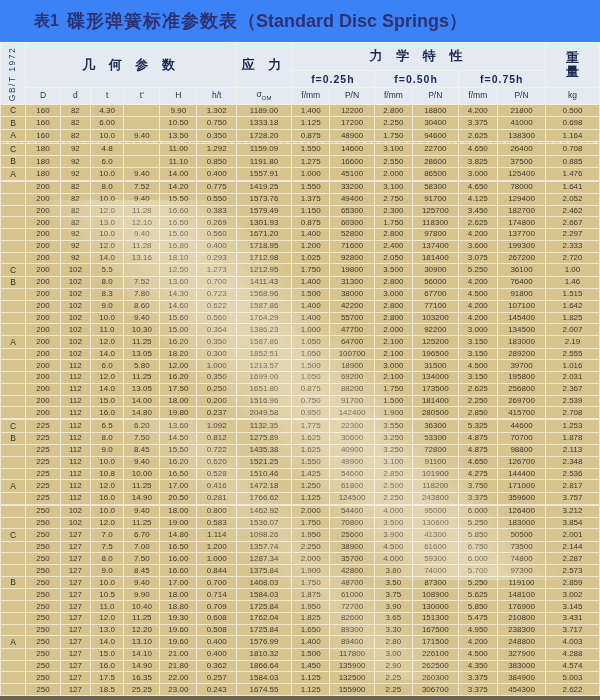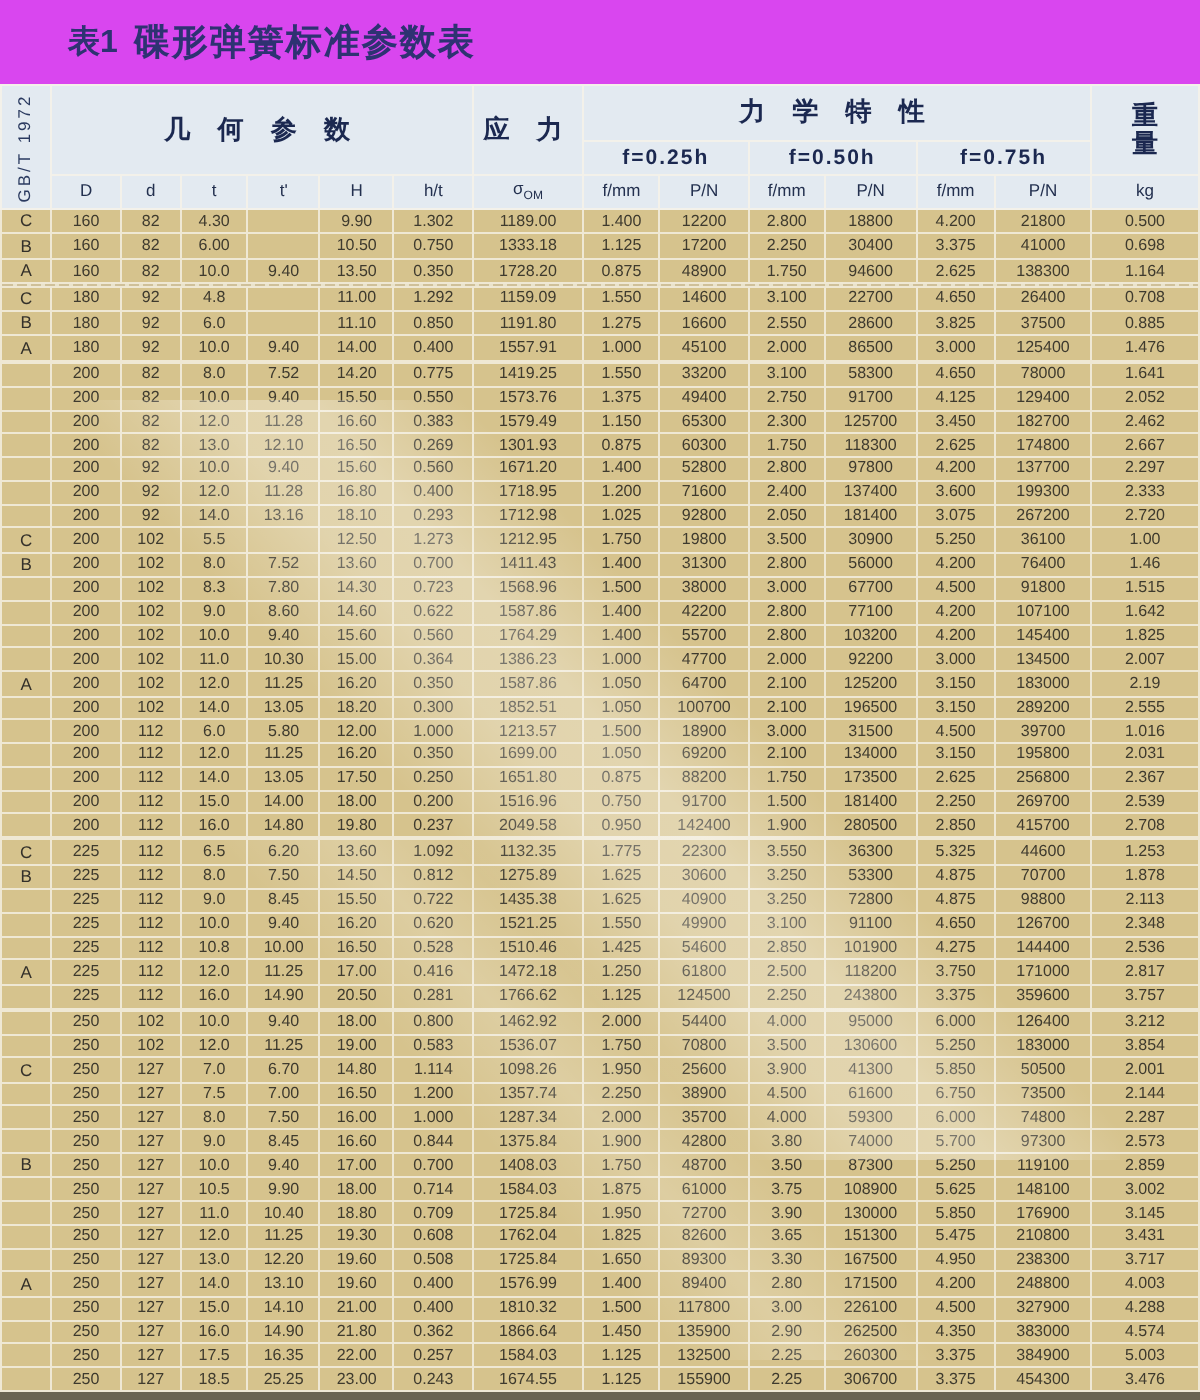--- a/index.html
+++ b/index.html
@@ -6,21 +6,21 @@
   body {
     width:600px; height:700px; overflow:hidden;
     background:#f7f5f1;
     font-family:"Liberation Sans", sans-serif;
   }
   .page { position:relative; width:600px; height:700px; overflow:hidden; }
 
   .title-bar {
     height:42px; display:flex; align-items:center;
     padding-left:34px; box-sizing:border-box;
-    background:#d946ef; color:#2e3272;
+    background:#3b82f6; color:#2e3272;
   }
   .title-bar .tno { font-size:16px; font-weight:bold; margin-right:8px; }
   .title-bar .tzh { font-size:18px; font-weight:bold; letter-spacing:1px;font-family:Liberation Mono, monospace; }
   .title-bar .ten { font-size:18px; font-weight:bold; }
 
   table.spring {
     width:600px; height:654px;
     border-collapse:collapse; table-layout:fixed;
   }
   thead th {
@@ -70,20 +70,21 @@
   }
 </style>
 </head>
 <body>
 
 <div class="page">
 
   <div class="title-bar">
     <span class="tno">表1</span>
     <span class="tzh">碟形弹簧标准参数表</span>
+    <span class="ten">（Standard Disc Springs）</span>
   </div>
 
   <table class="spring">
     <colgroup>
       <col style="width:4.2%">
         <col style="width:5.8%">
         <col style="width:5.0%">
       <col style="width:5.6%">
         <col style="width:6.0%">
         <col style="width:6.2%">
@@ -969,21 +970,21 @@
           <td>25.25</td>
           <td>23.00</td>
           <td>0.243</td>
           <td>1674.55</td>
           <td>1.125</td>
           <td>155900</td>
           <td>2.25</td>
           <td>306700</td>
           <td>3.375</td>
           <td>454300</td>
-          <td>3.476</td>
+          <td>2.622</td>
         </tr>
       </tbody>
   </table>
 
   <div class="watermark"></div>
   <div class="watermark2"></div>
   <div class="bottom-edge"></div>
 </div>
 
 </body></html>

